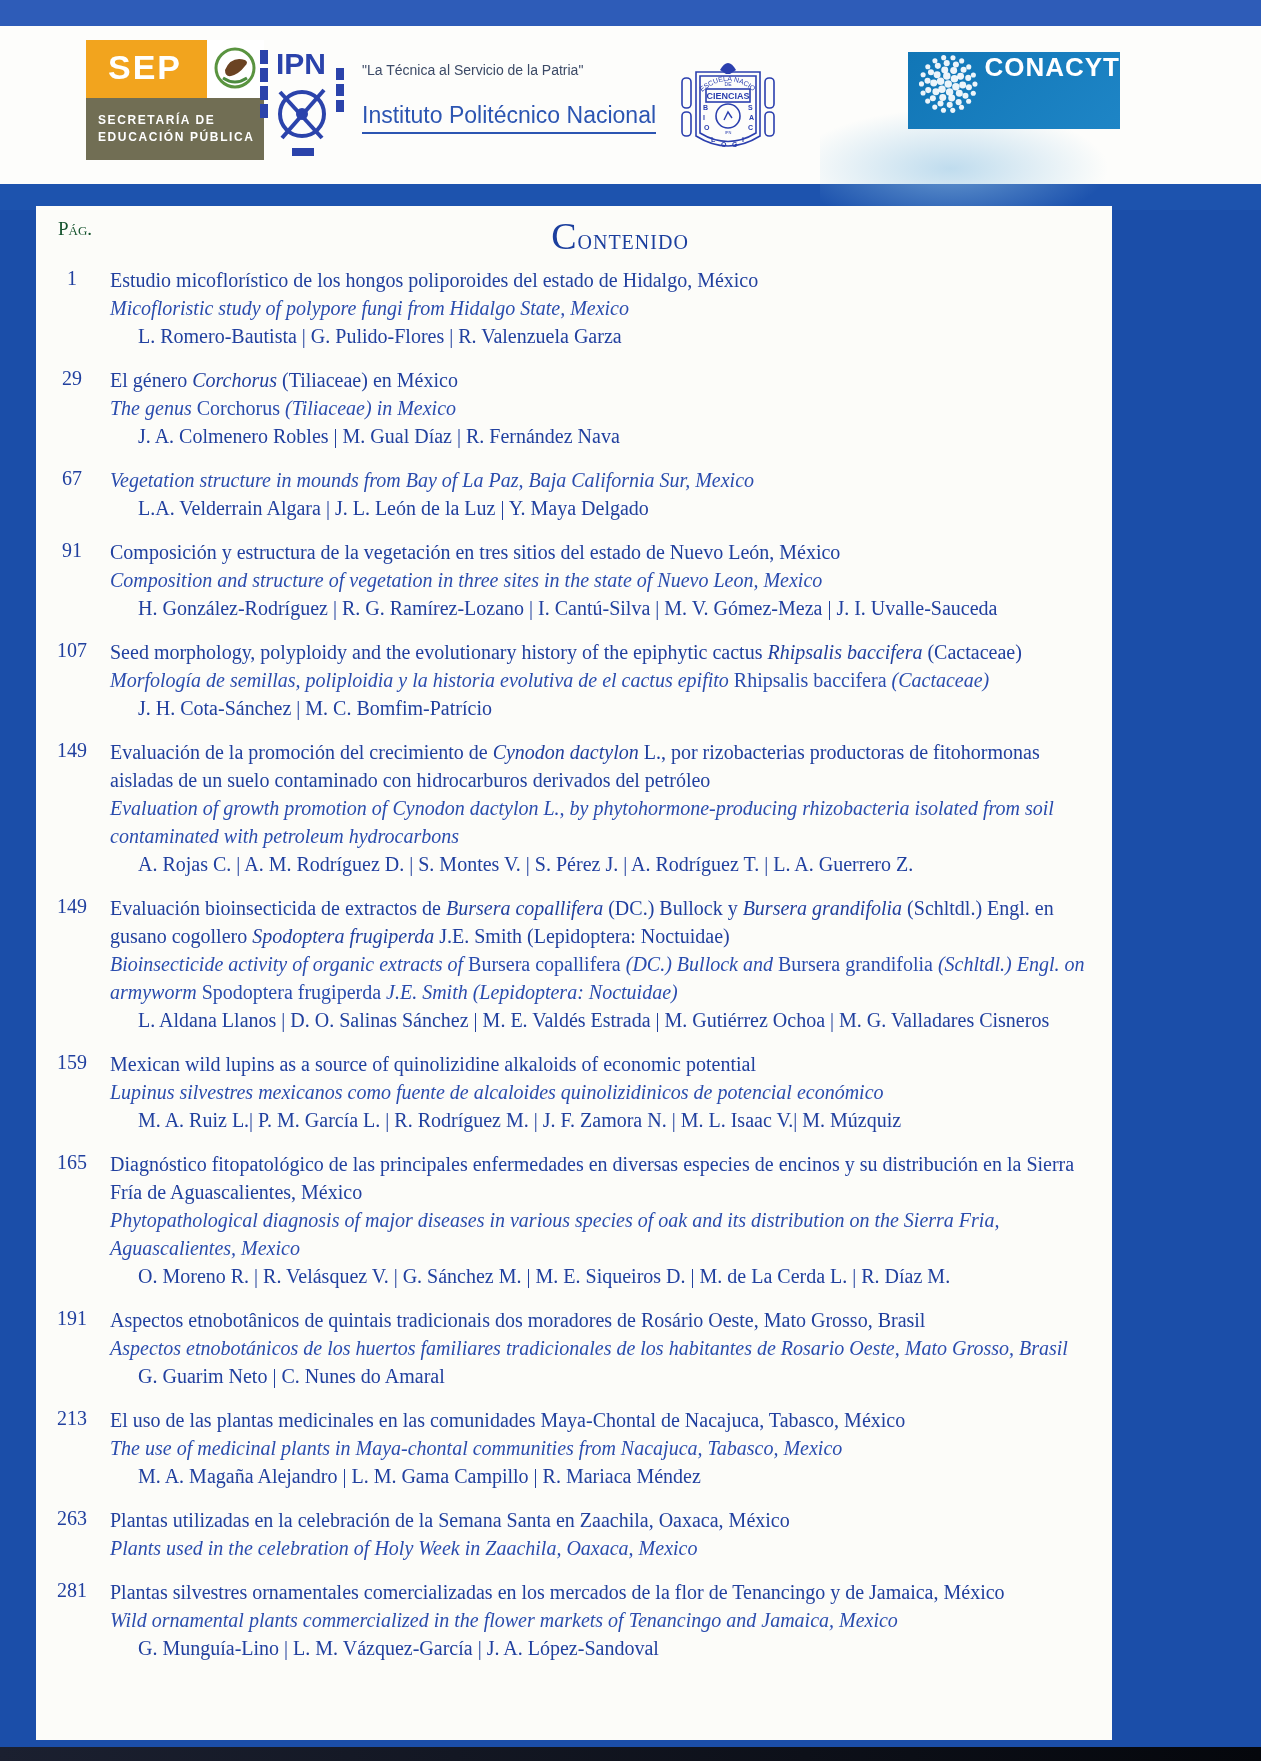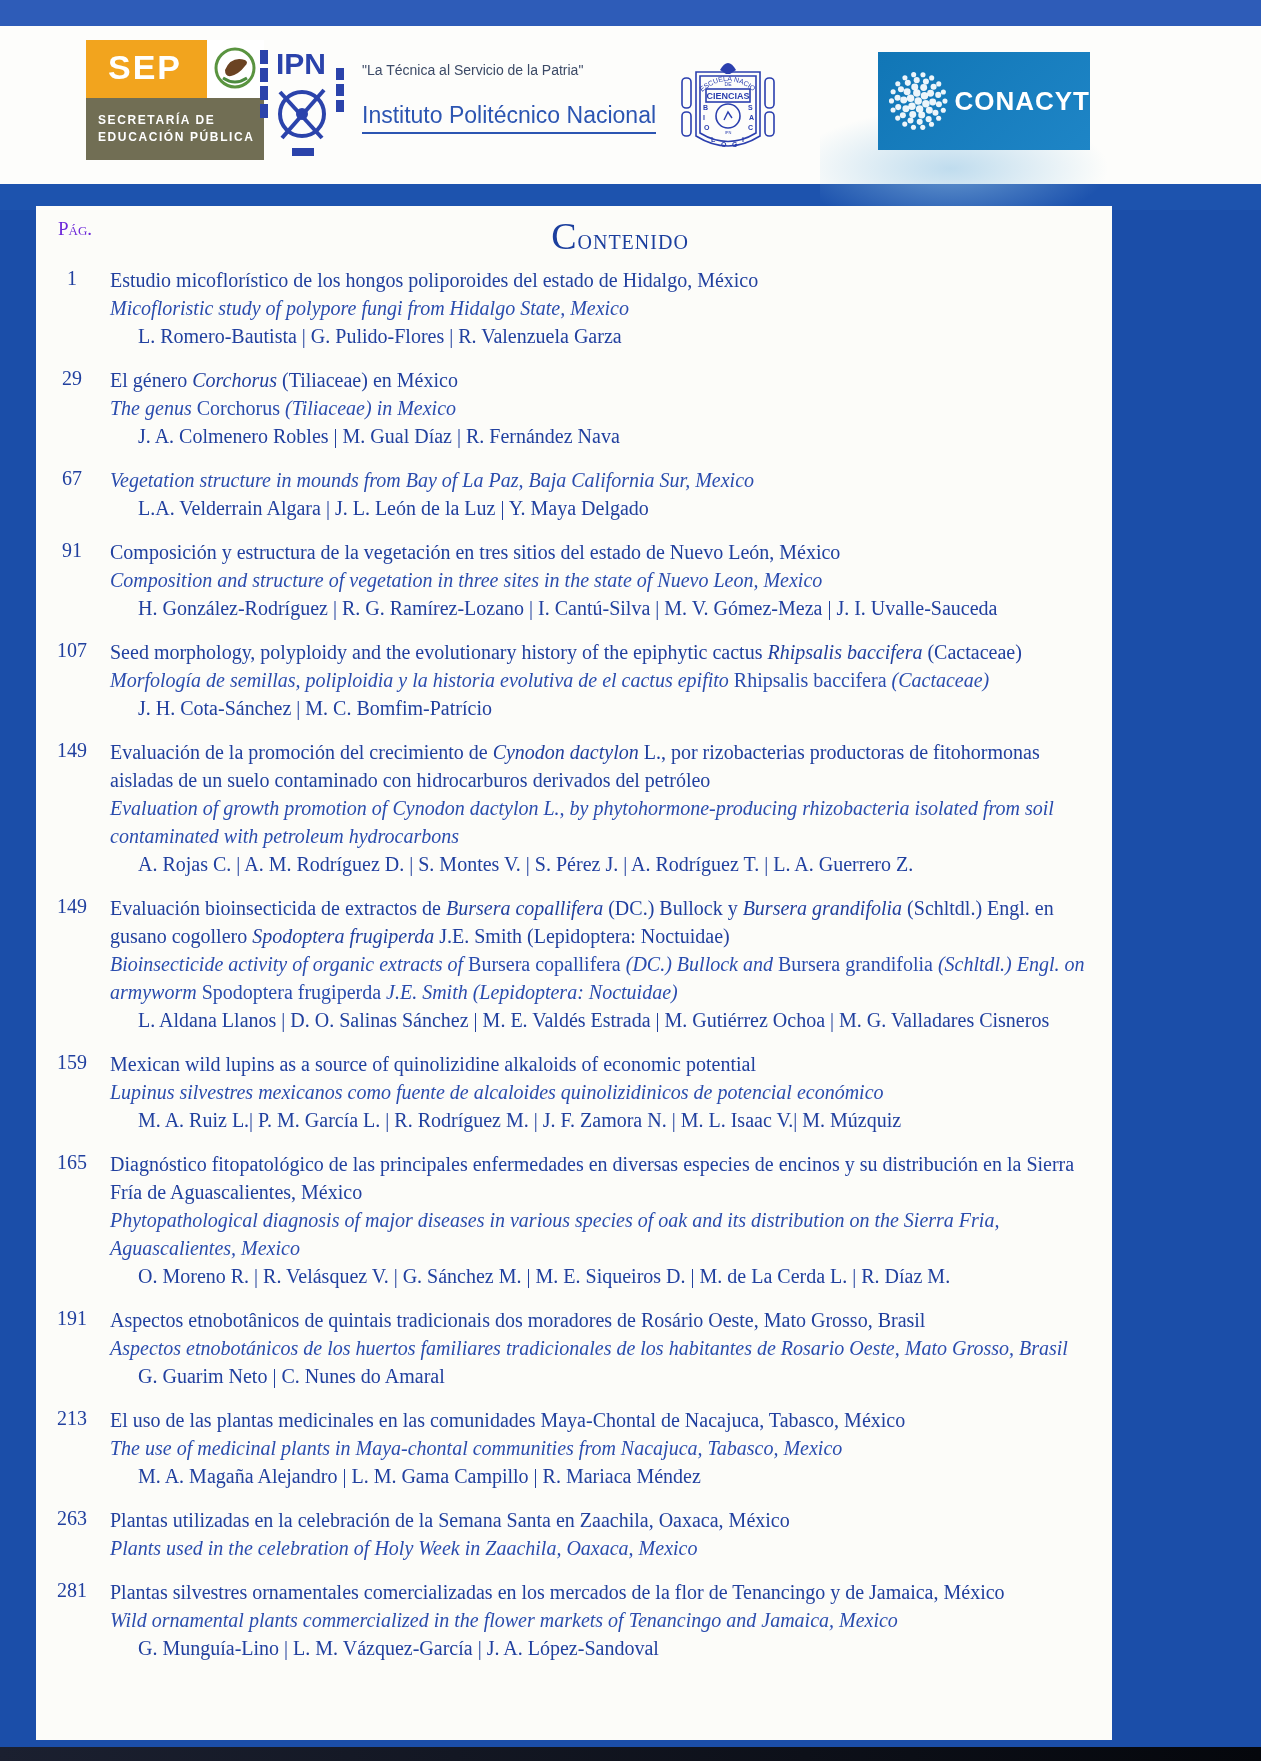--- a/index.html
+++ b/index.html
@@ -26,29 +26,29 @@
   .ipn-logo{position:absolute;left:252px;top:40px;}
   .ipn-text{position:absolute;left:362px;top:62px;font-family:"Liberation Sans",sans-serif;}
   .ipn-slogan{color:#3c4a66;font-size:14px;}
   .ipn-name{display:inline-block;margin-top:24px;color:#2c55b2;font-size:23px;
     border-bottom:2px solid #2c55b2;padding-bottom:3px;}
   
   .encb{position:absolute;left:680px;top:48px;}
   
   .blob{position:absolute;left:820px;top:108px;width:290px;height:110px;
     background:radial-gradient(ellipse at 45% 55%, rgba(150,198,229,.6), rgba(150,198,229,0) 70%);}
-  .conacyt{position:absolute;left:878px;top:52px;width:212px;height:98px;
-    background:linear-gradient(135deg,#1176b6,#1e85c6);display:flex;align-items:center;}
+  .conacyt{position:absolute;left:908px;top:52px;width:212px;height:77px;
+    background:linear-gradient(135deg,#1176b6,#1e85c6);display:flex;align-items:flex-start;}
   .conacyt .word{color:#fff;font-family:"Liberation Sans",sans-serif;font-weight:bold;
     font-size:26px;letter-spacing:1px;margin-left:6px;}
   
   .panel{position:absolute;left:36px;top:206px;width:1076px;height:1534px;background:#fcfcf9;
     box-sizing:border-box;padding:8px 6px 0 14px;overflow:hidden;color:#21409f;}
   .toc-head{position:relative;height:48px;}
-  .pag{position:absolute;left:8px;top:4px;font-variant:small-caps;font-size:19px;color:#6d28d9;}
+  .pag{position:absolute;left:8px;top:4px;font-variant:small-caps;font-size:19px;color:#14532d;}
   .toc-title{position:relative;left:42px;text-align:center;font-variant:small-caps;
     font-size:28px;letter-spacing:1px;color:#1c3f9e;}
   .toc-title::first-letter{font-size:38px;}
   .entries{margin-top:4px;}
   .entry{display:flex;margin-bottom:16px;}
   .pg{flex:0 0 44px;text-align:center;font-size:20px;padding-top:1px;}
   .txt{flex:1;padding-left:16px;max-width:990px;}
   .txt p{margin:0;font-size:20px;line-height:28px;}
   .t-es{color:#21409f;}
   .t-en{font-style:italic;color:#2a4cae;}

